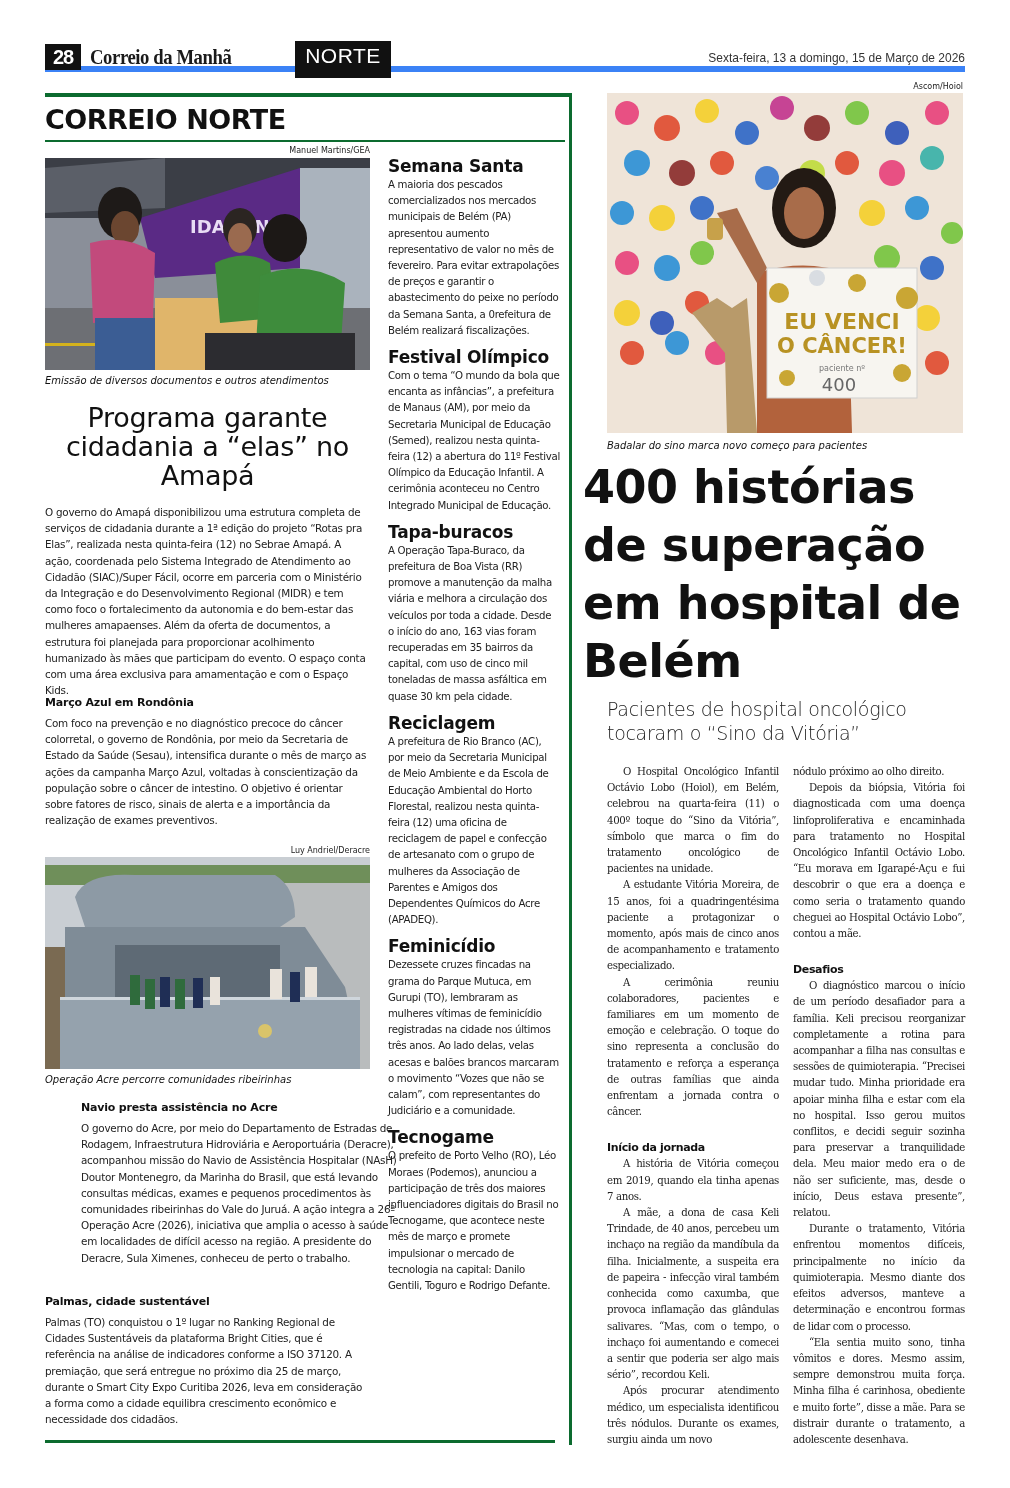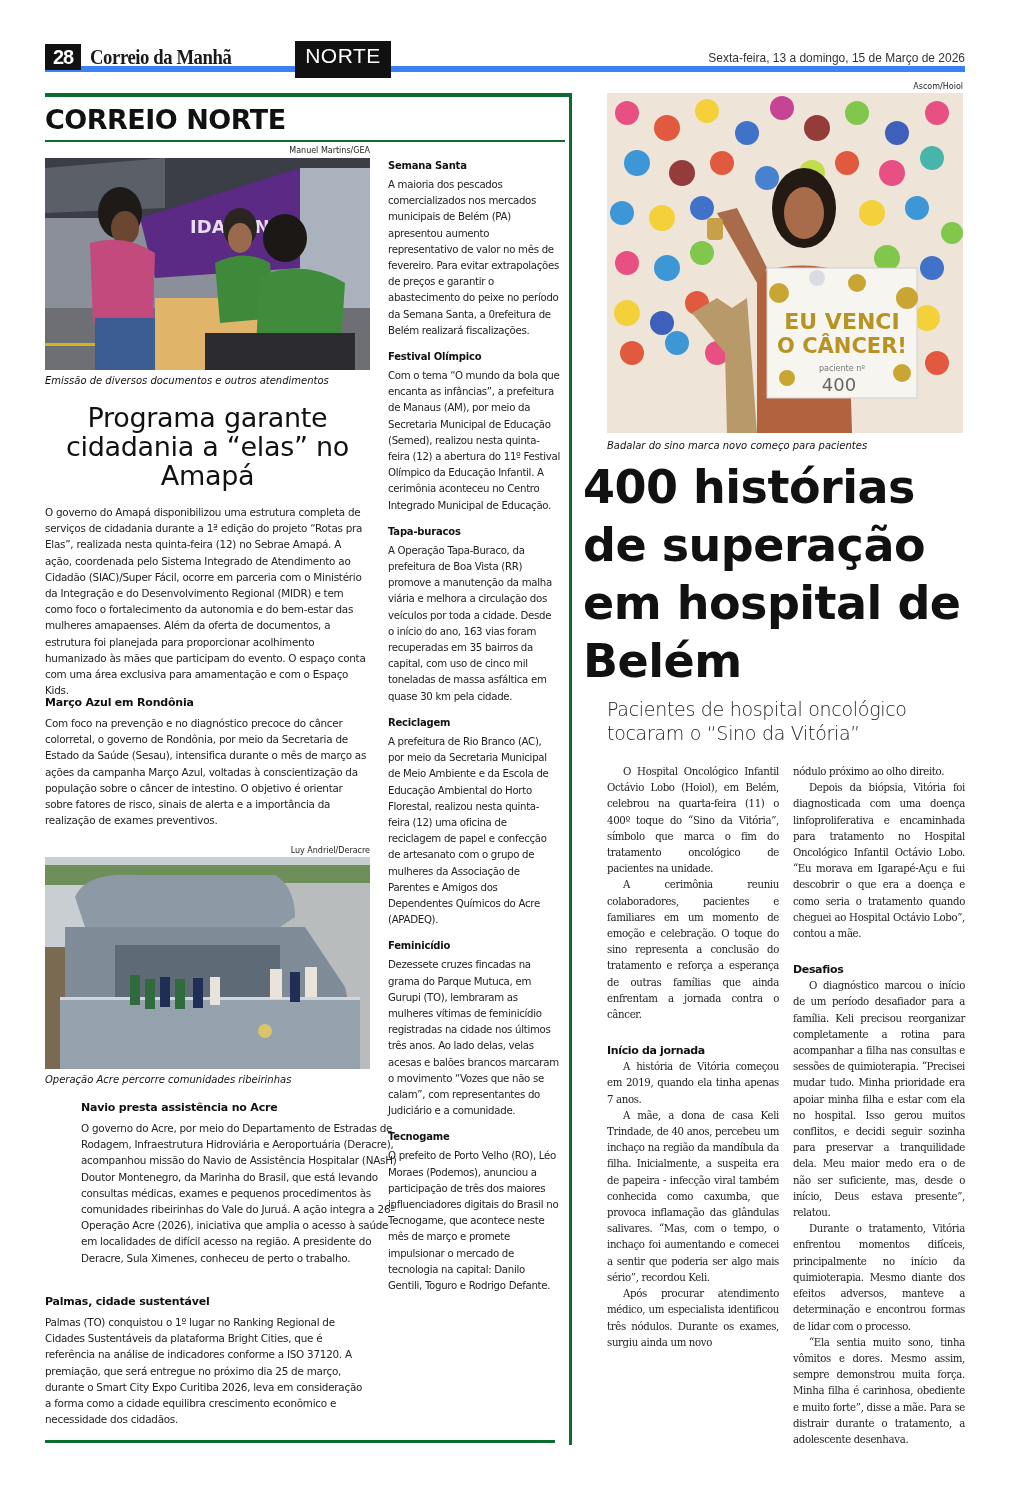--- a/index.html
+++ b/index.html
@@ -25,21 +25,21 @@
     .photo { position: absolute; overflow: hidden; }
 
     
     .col-left { position: absolute; left: 45px; width: 325px; }
     .big-headline { font-family: "DejaVu Sans", sans-serif; font-size: 27px; line-height: 29px; font-weight: normal; letter-spacing: -0.3px; color: #111; text-align: center; }
     .sub-headline { font-family: "DejaVu Sans", sans-serif; font-size: 11px; line-height: 18px; font-weight: 600; color: #111; letter-spacing: -0.2px; }
     .body-sans { font-family: "DejaVu Sans", sans-serif; font-size: 10.4px; line-height: 16.2px; color: #222; letter-spacing: -0.25px; text-align: left; }
 
     
     .col-mid { position: absolute; left: 388px; width: 172px; }
-    .mid-head { font-family: "DejaVu Sans", sans-serif; font-size: 10px; line-height: 18px; font-weight: 600; color: #111; margin-bottom: 2px; letter-spacing: -0.2px; }
+    .mid-head { font-family: "DejaVu Sans", sans-serif; font-size: 17px; line-height: 18px; font-weight: 600; color: #111; margin-bottom: 2px; letter-spacing: -0.2px; }
     .mid-body { font-family: "DejaVu Sans", sans-serif; font-size: 10.2px; line-height: 16.2px; color: #222; letter-spacing: -0.3px; margin-bottom: 9px; }
 
     
     .main-headline { position: absolute; left: 583px; top: 458px; width: 390px; font-family: "DejaVu Sans", sans-serif; font-size: 46px; line-height: 58px; font-weight: 600; letter-spacing: -0.5px; color: #111; }
     .main-deck { position: absolute; left: 607px; top: 697px; width: 370px; font-family: "DejaVu Sans", sans-serif; font-size: 19px; line-height: 24px; font-weight: 300; color: #222; letter-spacing: -0.3px; }
     .serif-col { position: absolute; width: 172px; font-family: "DejaVu Serif", serif; font-size: 10.2px; line-height: 16.2px; color: #222; text-align: justify; letter-spacing: -0.35px; }
     .serif-col p { text-indent: 16px; }
     .serif-col .inter { font-family: "DejaVu Sans", sans-serif; font-weight: bold; font-size: 11px; line-height: 16px; margin-top: 8px; text-indent: 0; color: #111; }
     .serif-col .gap { height: 12px; }
   </style>
@@ -225,20 +225,21 @@
     <text x="232" y="298" text-anchor="middle" fill="#666" font-family="DejaVu Sans" font-size="18">400</text>
   </svg>
 </div>
 <div class="caption" style="left:607px; top:440px;">Badalar do sino marca novo começo para pacientes</div>
 
 <h1 class="main-headline">400 histórias de superação em hospital de Belém</h1>
 <p class="main-deck">Pacientes de hospital oncológico tocaram o “Sino da Vitória”</p>
 
 <div class="serif-col" style="left:607px; top:764px;">
   <p>O Hospital Oncológico Infantil Octávio Lobo (Hoiol), em Belém, celebrou na quarta-feira (11) o 400º toque do “Sino da Vitória”, símbolo que marca o fim do tratamento oncológico de pacientes na unidade.</p>
+  <p>A estudante Vitória Moreira, de 15 anos, foi a quadringentésima paciente a protagonizar o momento, após mais de cinco anos de acompanhamento e tratamento especializado.</p>
   <p>A cerimônia reuniu colaboradores, pacientes e familiares em um momento de emoção e celebração. O toque do sino representa a conclusão do tratamento e reforça a esperança de outras famílias que ainda enfrentam a jornada contra o câncer.</p>
   <div class="gap"></div>
   <p class="inter">Início da jornada</p>
   <p>A história de Vitória começou em 2019, quando ela tinha apenas 7 anos.</p>
   <p>A mãe, a dona de casa Keli Trindade, de 40 anos, percebeu um inchaço na região da mandíbula da filha. Inicialmente, a suspeita era de papeira - infecção viral também conhecida como caxumba, que provoca inflamação das glândulas salivares. “Mas, com o tempo, o inchaço foi aumentando e comecei a sentir que poderia ser algo mais sério”, recordou Keli.</p>
   <p>Após procurar atendimento médico, um especialista identificou três nódulos. Durante os exames, surgiu ainda um novo</p>
 </div>
 
 <div class="serif-col" style="left:793px; top:764px;">
   <p style="text-indent:0;">nódulo próximo ao olho direito.</p>

